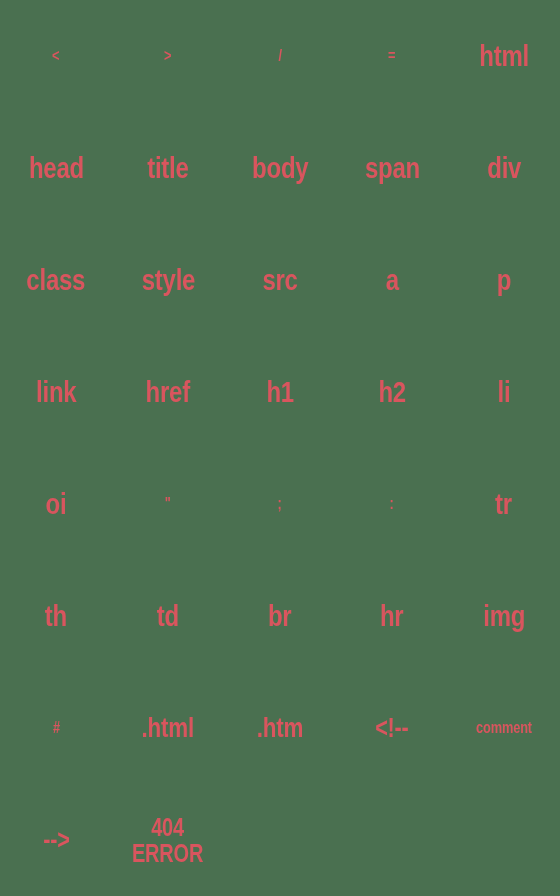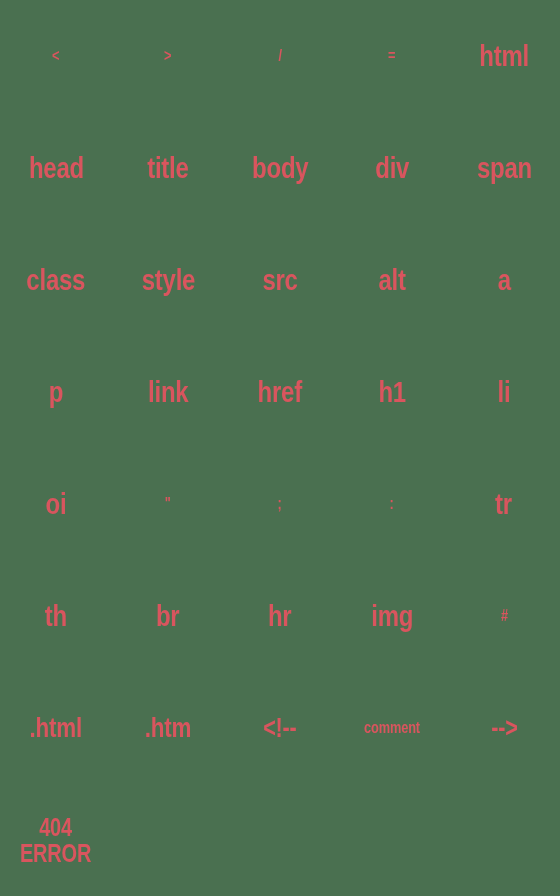--- a/index.html
+++ b/index.html
@@ -70,51 +70,51 @@
     <div class="cell sz-xl">
       <span class="glyph" style="color: rgb(217, 85, 94);">head</span>
     </div>
     <div class="cell sz-xl">
       <span class="glyph" style="color: rgb(217, 85, 94);">title</span>
     </div>
     <div class="cell sz-xl">
       <span class="glyph" style="color: rgb(217, 85, 94);">body</span>
     </div>
     <div class="cell sz-xl">
-      <span class="glyph" style="color: rgb(217, 85, 94);">div</span>
+      <span class="glyph" style="color: rgb(217, 85, 94);">span</span>
     </div>
     <div class="cell sz-xl">
-      <span class="glyph" style="color: rgb(217, 85, 94);">span</span>
+      <span class="glyph" style="color: rgb(217, 85, 94);">div</span>
     </div>
     <div class="cell sz-xl">
       <span class="glyph" style="color: rgb(217, 85, 94);">class</span>
     </div>
     <div class="cell sz-xl">
       <span class="glyph" style="color: rgb(217, 85, 94);">style</span>
     </div>
     <div class="cell sz-xl">
       <span class="glyph" style="color: rgb(217, 85, 94);">src</span>
-    </div>
-    <div class="cell sz-xl">
-      <span class="glyph" style="color: rgb(217, 85, 94);">alt</span>
     </div>
     <div class="cell sz-xl">
       <span class="glyph" style="color: rgb(217, 85, 94);">a</span>
     </div>
     <div class="cell sz-xl">
       <span class="glyph" style="color: rgb(217, 85, 94);">p</span>
     </div>
     <div class="cell sz-xl">
       <span class="glyph" style="color: rgb(217, 85, 94);">link</span>
     </div>
     <div class="cell sz-xl">
       <span class="glyph" style="color: rgb(217, 85, 94);">href</span>
     </div>
     <div class="cell sz-xl">
       <span class="glyph" style="color: rgb(217, 85, 94);">h1</span>
+    </div>
+    <div class="cell sz-xl">
+      <span class="glyph" style="color: rgb(217, 85, 94);">h2</span>
     </div>
     <div class="cell sz-xl">
       <span class="glyph" style="color: rgb(217, 85, 94);">li</span>
     </div>
     <div class="cell sz-xl">
       <span class="glyph" style="color: rgb(217, 85, 94);">oi</span>
     </div>
     <div class="cell sz-raise">
       <span class="glyph" style="color: rgb(217, 85, 94);">"</span>
     </div>
@@ -122,20 +122,23 @@
       <span class="glyph" style="color: rgb(217, 85, 94);">;</span>
     </div>
     <div class="cell sz-sym">
       <span class="glyph" style="color: rgb(217, 85, 94);">:</span>
     </div>
     <div class="cell sz-xl">
       <span class="glyph" style="color: rgb(217, 85, 94);">tr</span>
     </div>
     <div class="cell sz-xl">
       <span class="glyph" style="color: rgb(217, 85, 94);">th</span>
+    </div>
+    <div class="cell sz-xl">
+      <span class="glyph" style="color: rgb(217, 85, 94);">td</span>
     </div>
     <div class="cell sz-xl">
       <span class="glyph" style="color: rgb(217, 85, 94);">br</span>
     </div>
     <div class="cell sz-xl">
       <span class="glyph" style="color: rgb(217, 85, 94);">hr</span>
     </div>
     <div class="cell sz-xl">
       <span class="glyph" style="color: rgb(217, 85, 94);">img</span>
     </div>

